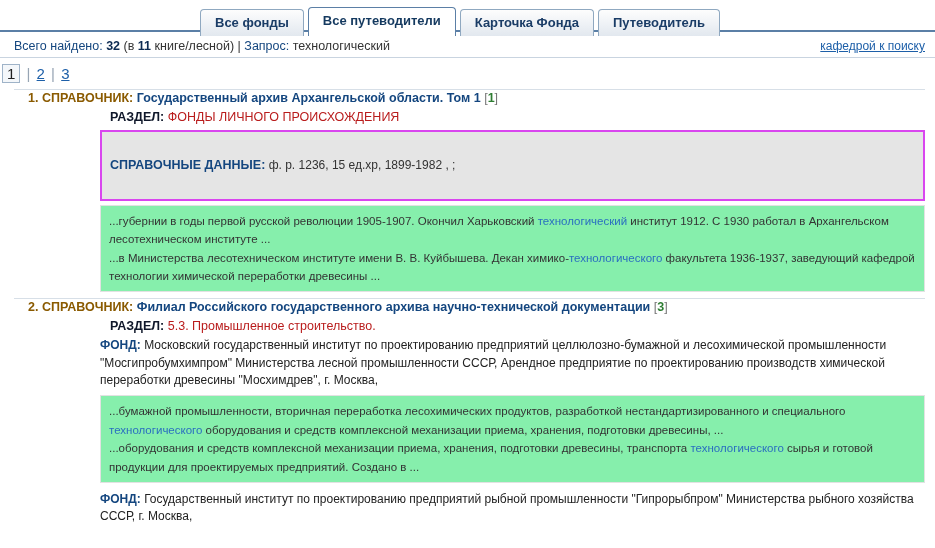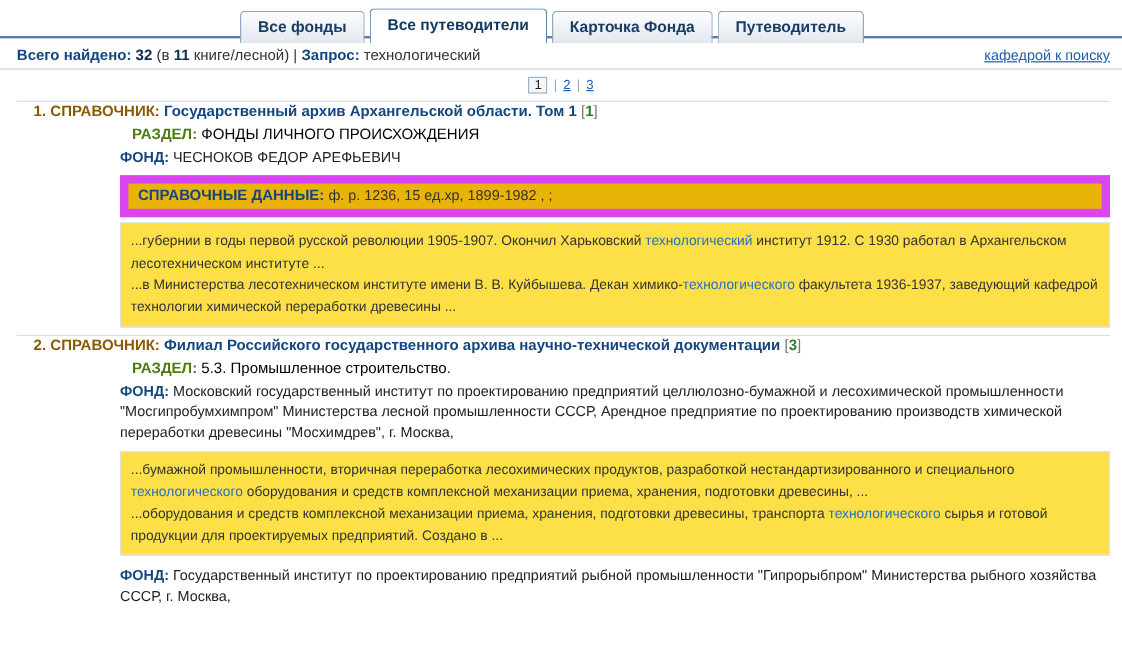--- a/index.html
+++ b/index.html
@@ -62,37 +62,37 @@
   .summary {
     position: relative;
     height: 22px;
     line-height: 22px;
     padding: 3px 10px 0 14px;
     font-size: 12.5px;
     color: #0d2b52;
     border-bottom: 1px solid #c9d4e0;
   }
   .summary b { color: #0d2b52; }
-  .summary .lbl { color: #14467f; font-weight: bold; }
+  .summary .lbl { color: #14467f; font-weight: normal; }
   .summary .val { color: #333; font-weight: normal; }
   .back-link {
     position: absolute;
     right: 10px;
     top: 3px;
     color: #1d5fa8;
     text-decoration: underline;
     font-size: 12px;
     cursor: pointer;
   }
 
   
   .pager {
-    text-align: center;
+    text-align: left;
     padding: 6px 0 4px 0;
-    font-size: 11px;
+    font-size: 15px;
     color: #555;
   }
   .pager .pg {
     color: #1d5fa8;
     text-decoration: underline;
     cursor: pointer;
     margin: 0 2px;
   }
   .pager .pg.current {
     display: inline-block;
@@ -120,46 +120,46 @@
   .rec-head .title { color: #14467f; font-weight: bold; }
   .rec-head .cnt { color: #2e7d32; font-weight: bold; }
   .rec-head .brk { color: #777; }
 
   .rec-body { padding-left: 60px; }
 
   .razdel {
     padding: 3px 0 2px 0;
     font-size: 12.5px;
   }
-  .razdel .kw { color: #4d7c0f; font-weight: bold; padding-left: 36px; }
-  .razdel .txt { color: #000000; }
+  .razdel .kw { color: #0f172a; font-weight: bold; padding-left: 36px; }
+  .razdel .txt { color: #b91c1c; }
 
   .fond {
     padding: 2px 0 2px 26px;
     font-size: 12px;
     color: #222;
     line-height: 1.45;
   }
   .fond .kw { color: #14467f; font-weight: bold; }
 
   .sprav-box {
     margin: 4px 0 2px 26px;
-    border: 7px solid #d946ef;
-    background: #eab308;
-    padding: 1px 8px;
+    border: 2px solid #d946ef;
+    background: #e5e5e5;
+    padding: 24px 8px;
     font-size: 12px;
     line-height: 1.5;
     color: #333;
   }
   .sprav-box .kw { color: #14467f; font-weight: bold; font-size: 12.5px; }
 
   .snip-box {
     margin: 4px 0 6px 26px;
     border: 1px solid #e2e2e2;
-    background: #fde047;
+    background: #86efac;
     padding: 6px 8px;
     font-size: 11.5px;
     line-height: 1.6;
     color: #333;
   }
   .snip-box .hl { color: #2a6fc0; }
   .snip-line { display: block; }
 </style>
 </head>
 <body>
@@ -202,24 +202,20 @@
         <span class="num">1.</span>
         <span class="kw">СПРАВОЧНИК:</span>
         <span class="title">Государственный архив Архангельской области. Том 1</span>
         <span class="brk">[</span><span class="cnt">1</span><span class="brk">]</span>
       </div>
       <div class="rec-body">
         <div class="razdel">
           <span class="kw">РАЗДЕЛ:</span>
           <span class="txt">ФОНДЫ ЛИЧНОГО ПРОИСХОЖДЕНИЯ</span>
         </div>
-        <div class="fond">
-          <span class="kw">ФОНД:</span>
-          <span>ЧЕСНОКОВ ФЕДОР АРЕФЬЕВИЧ</span>
-        </div>
         <div class="sprav-box">
           <span class="kw">СПРАВОЧНЫЕ ДАННЫЕ:</span>
           <span>ф. р. 1236, 15 ед.хр, 1899-1982 , ;</span>
         </div>
         <div class="snip-box">
           <span class="snip-line">
             <span>...губернии  в годы первой русской революции 1905-1907. Окончил Харьковский </span><span class="hl">технологический</span><span> институт 1912. С 1930 работал в Архангельском лесотехническом институте ...</span>
           </span>
           <span class="snip-line">
             <span>...в Министерства лесотехническом институте имени В. В. Куйбышева. Декан химико-</span><span class="hl">технологического</span><span> факультета 1936-1937, заведующий кафедрой технологии химической переработки древесины ...</span>

